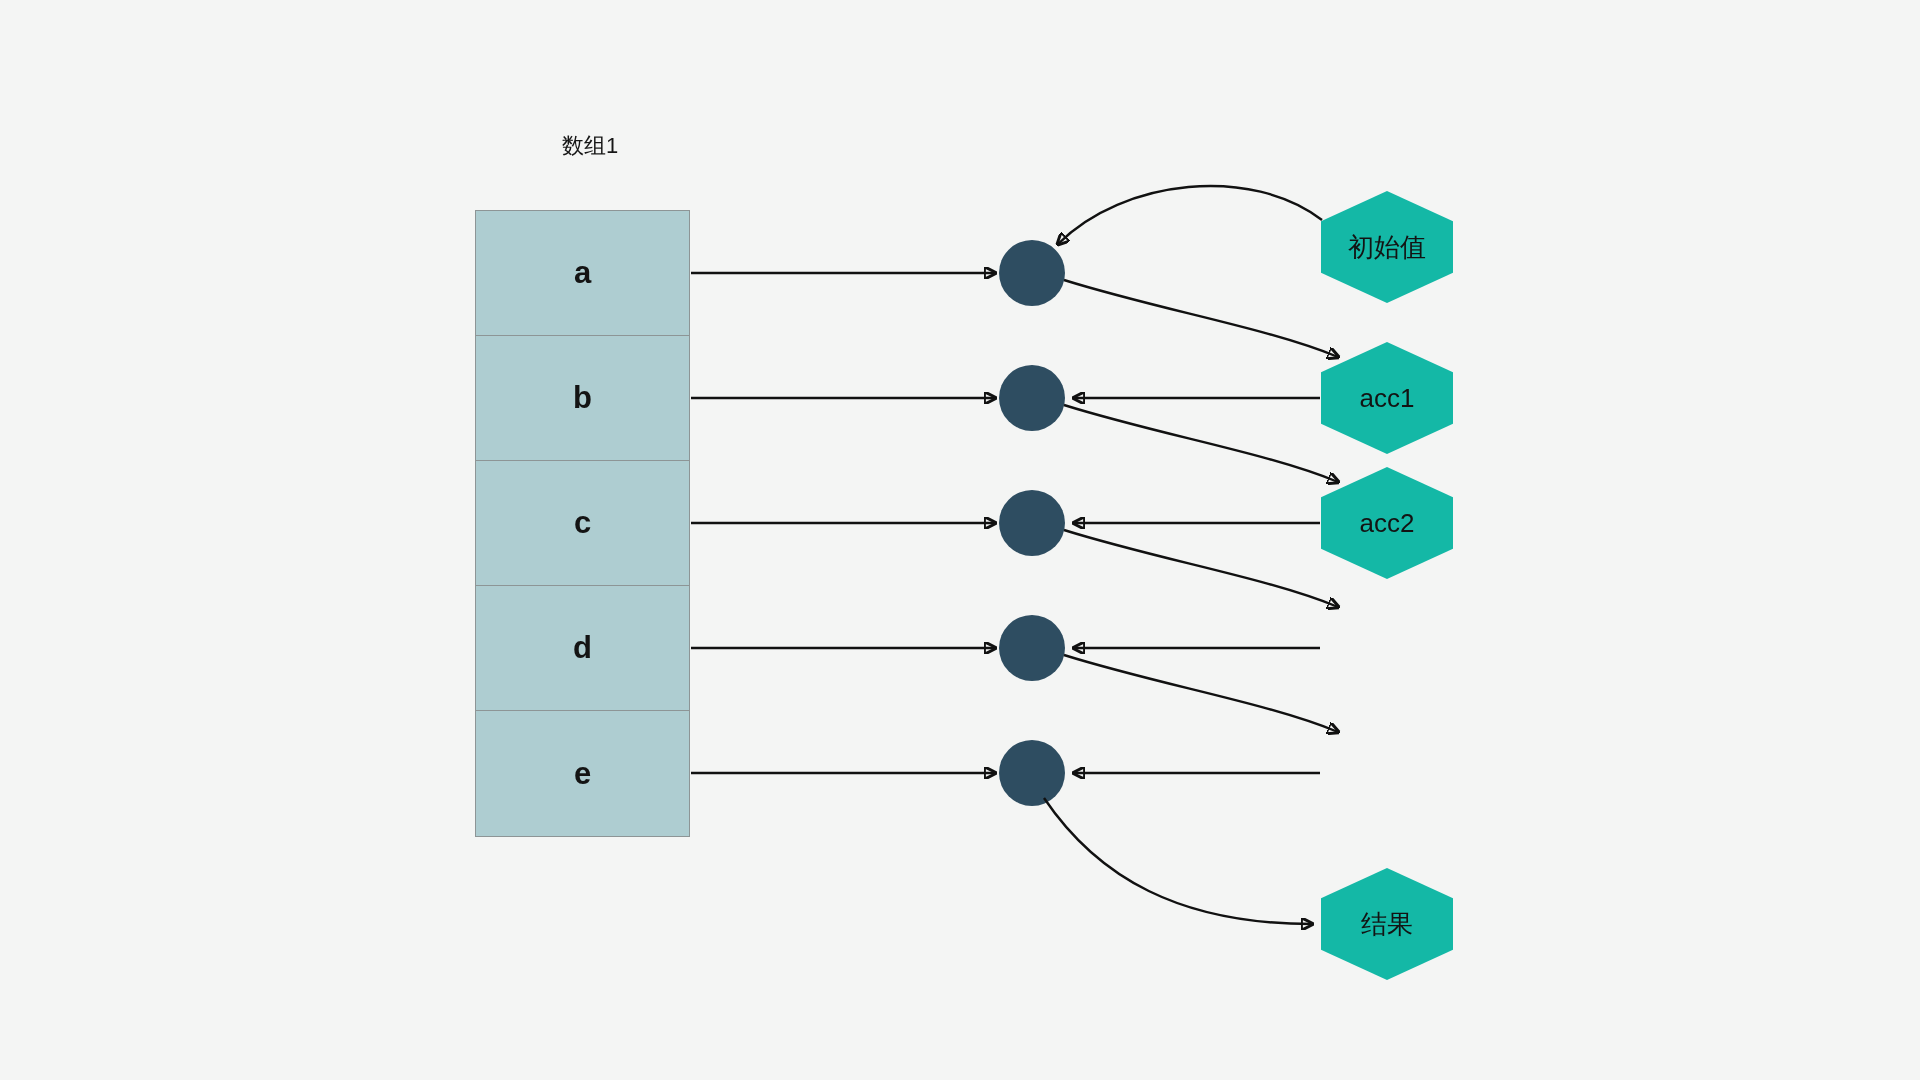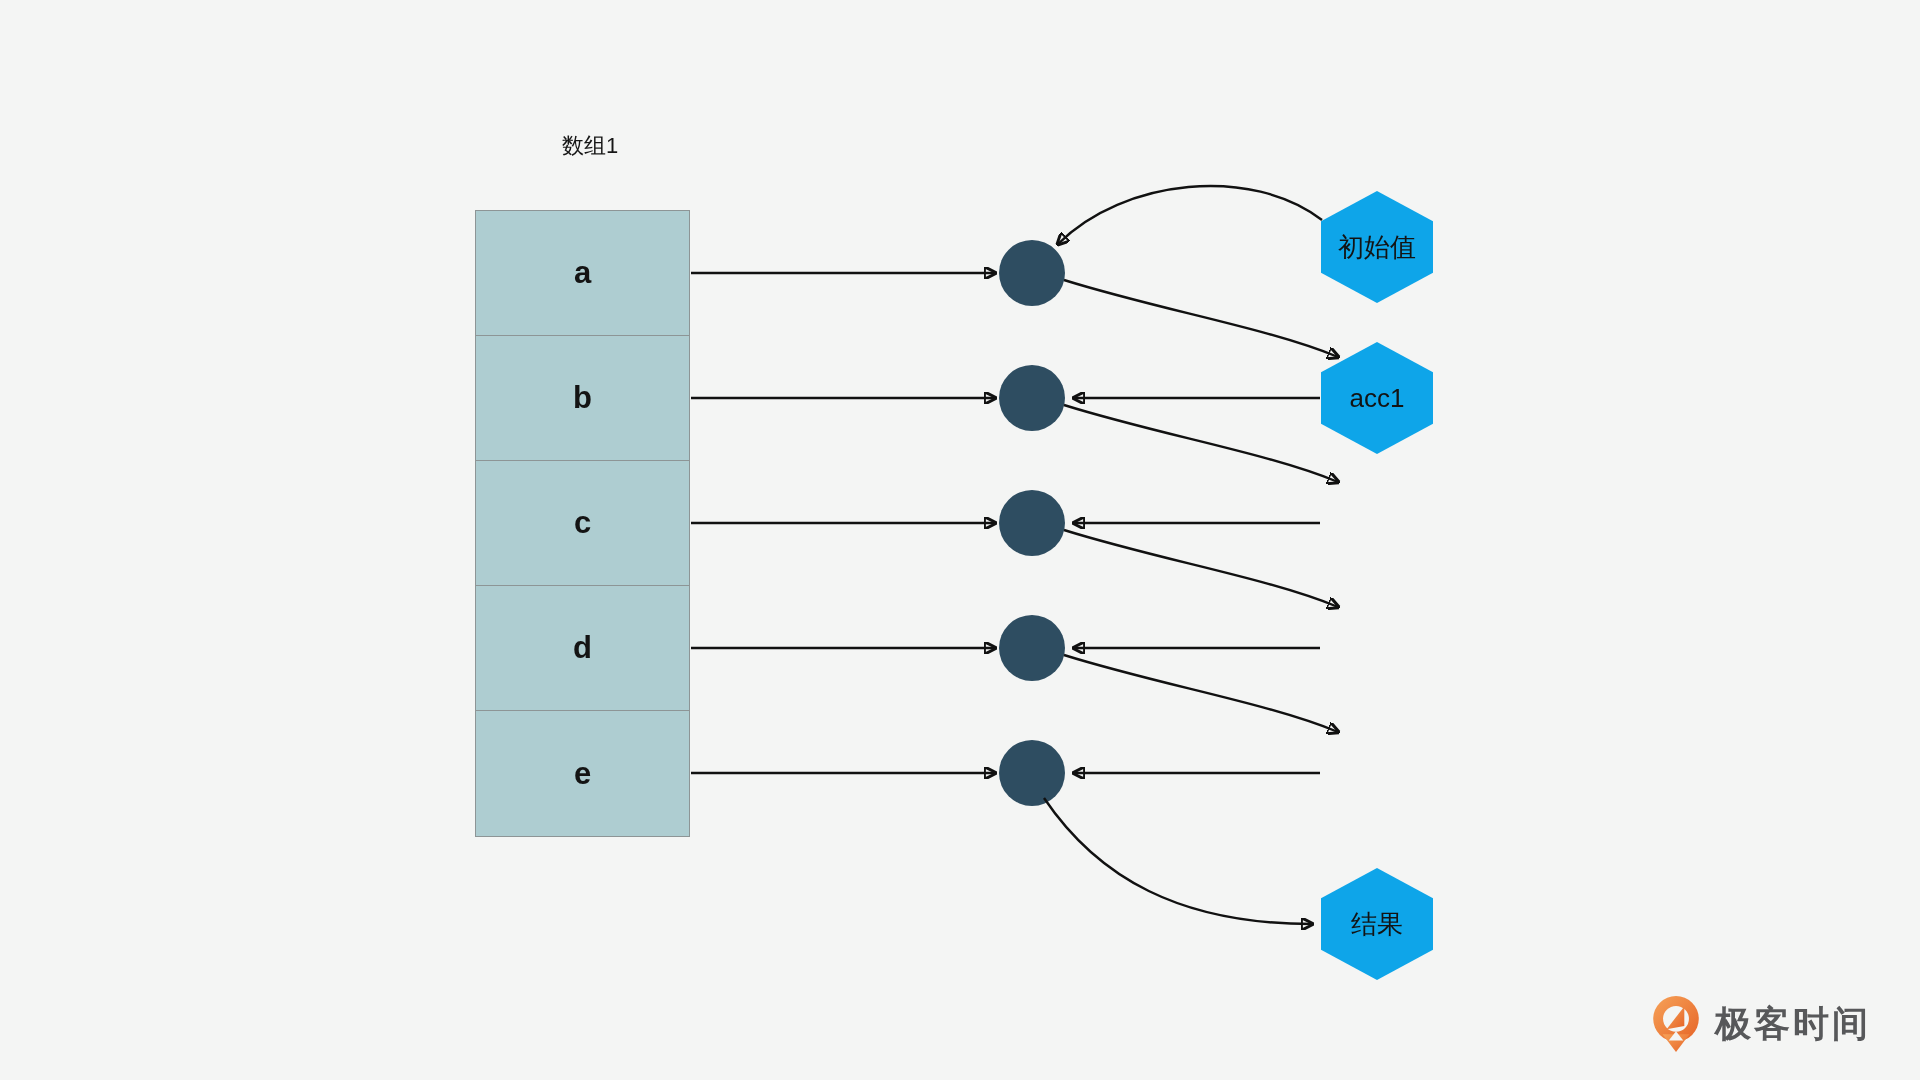--- a/index.html
+++ b/index.html
@@ -46,22 +46,22 @@
   }
   .node.n1 { top: 240px; }
   .node.n2 { top: 365px; }
   .node.n3 { top: 490px; }
   .node.n4 { top: 615px; }
   .node.n5 { top: 740px; }
 
   .hex {
     position: absolute;
     left: 1321px;
-    width: 112px; height: 112px;
-    background: #0ea5e9;
+    width: 132px; height: 112px;
+    background: #14b8a6;
     clip-path: polygon(50% 0%, 100% 27%, 100% 73%, 50% 100%, 0% 73%, 0% 27%);
     display: flex; align-items: center; justify-content: center;
     font-size: 26px; color: #131313;
   }
   .hex.h0 { top: 191px; }
   .hex.h1 { top: 342px; }
   .hex.h2 { top: 467px; }
   .hex.h3 { top: 592px; }
   .hex.h4 { top: 717px; }
   .hex.h5 { top: 868px; }
@@ -97,20 +97,21 @@
   </div>
 
   <div class="node n1"></div>
   <div class="node n2"></div>
   <div class="node n3"></div>
   <div class="node n4"></div>
   <div class="node n5"></div>
 
   <div class="hex h0">初始值</div>
   <div class="hex h1">acc1</div>
+  <div class="hex h2">acc2</div>
   <div class="hex h5">结果</div>
 
   <svg class="wires" width="1920" height="1080" viewBox="0 0 1920 1080">
     <defs>
       <marker id="ah" viewBox="0 0 10 10" refX="8.5" refY="5" markerWidth="5.2" markerHeight="5.2" orient="auto">
         <path d="M0,0 L10,5 L0,10 z" fill="#111111" stroke="none"></path>
       </marker>
     </defs>
 
     <path d="M691,273 H995" marker-end="url(#ah)"></path>
@@ -127,30 +128,14 @@
     <path d="M1064,655 C1160,685 1268,703 1338,732" marker-end="url(#ah)"></path>
 
     <path d="M1320,398 H1074" marker-end="url(#ah)"></path>
     <path d="M1320,523 H1074" marker-end="url(#ah)"></path>
     <path d="M1320,648 H1074" marker-end="url(#ah)"></path>
     <path d="M1320,773 H1074" marker-end="url(#ah)"></path>
 
     <path d="M1044,798 C1098,878 1180,924 1312,924" marker-end="url(#ah)"></path>
   </svg>
 
-  <div class="logo">
-    <svg width="52" height="58" viewBox="0 0 50 56">
-      <defs>
-        <linearGradient id="lg" x1="0" y1="0" x2="1" y2="1">
-          <stop offset="0" stop-color="#f6a258"></stop>
-          <stop offset="1" stop-color="#e66427"></stop>
-        </linearGradient>
-      </defs>
-      <circle cx="25" cy="23" r="22" fill="url(#lg)"></circle>
-      <path d="M12,38 L38,38 L25,55 Z" fill="url(#lg)"></path>
-      <circle cx="25" cy="23" r="12.5" fill="#f4f5f4"></circle>
-      <path d="M16,33 L33,11 L33,30 Z" fill="url(#lg)"></path>
-      <path d="M18,44 L32,44 L25,35 Z" fill="#f4f5f4"></path>
-    </svg>
-    <span class="logo-text">极客时间</span>
-  </div>
 
 </div>
 
 </body></html>

